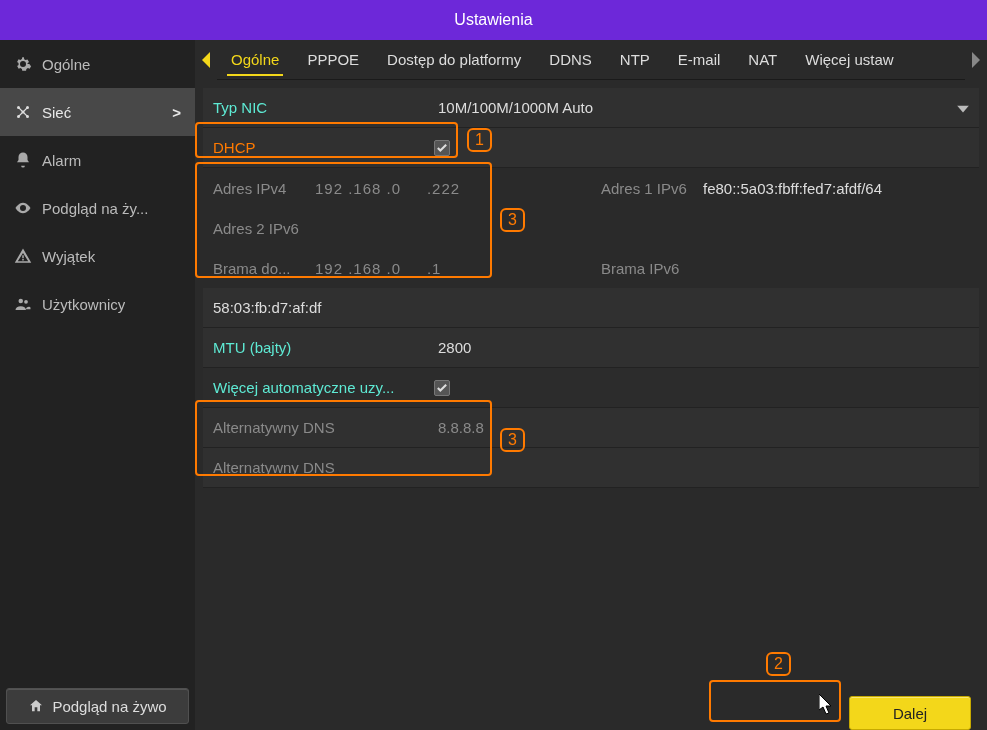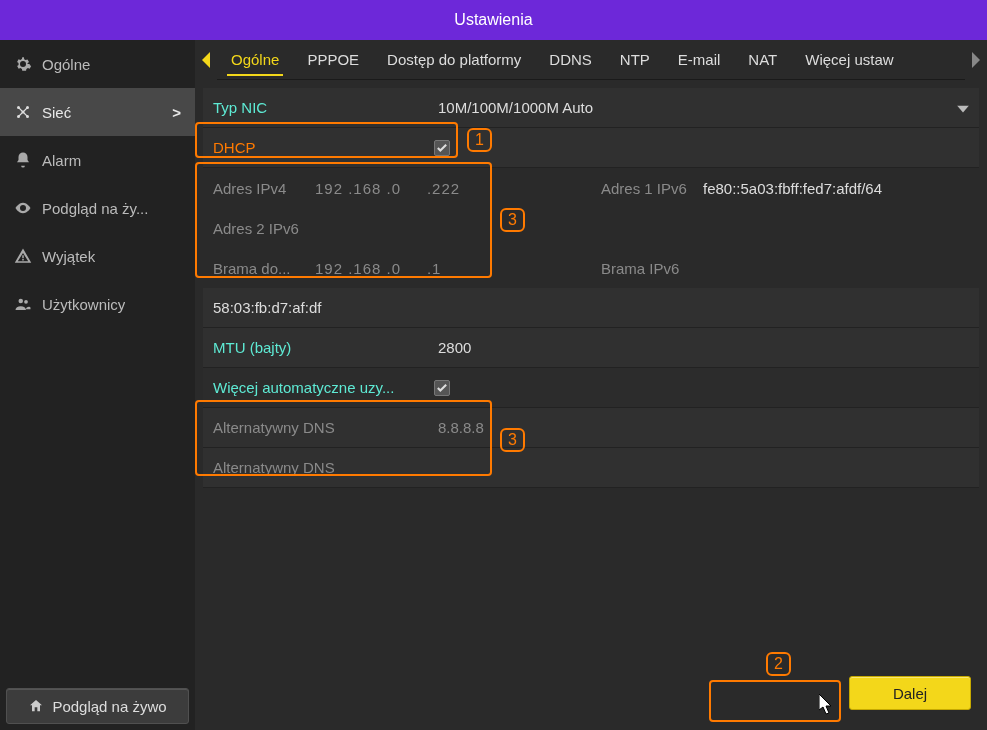--- a/index.html
+++ b/index.html
@@ -190,21 +190,21 @@
     background: #555;
     border: 1px solid #777;
     display: inline-flex;
     align-items: center;
     justify-content: center;
     border-radius: 2px;
   }
   .checkbox svg { width: 12px; height: 10px; stroke: #ddd; fill: none; stroke-width: 2.5; }
   .button-row {
     position: absolute;
-    bottom: 20px;
+    bottom: 0;
     right: 16px;
     display: flex;
     gap: 10px;
   }
   .btn {
     min-width: 122px;
     height: 34px;
     border-radius: 3px;
     border: 1px solid #555;
     background: #3a3a3a;

